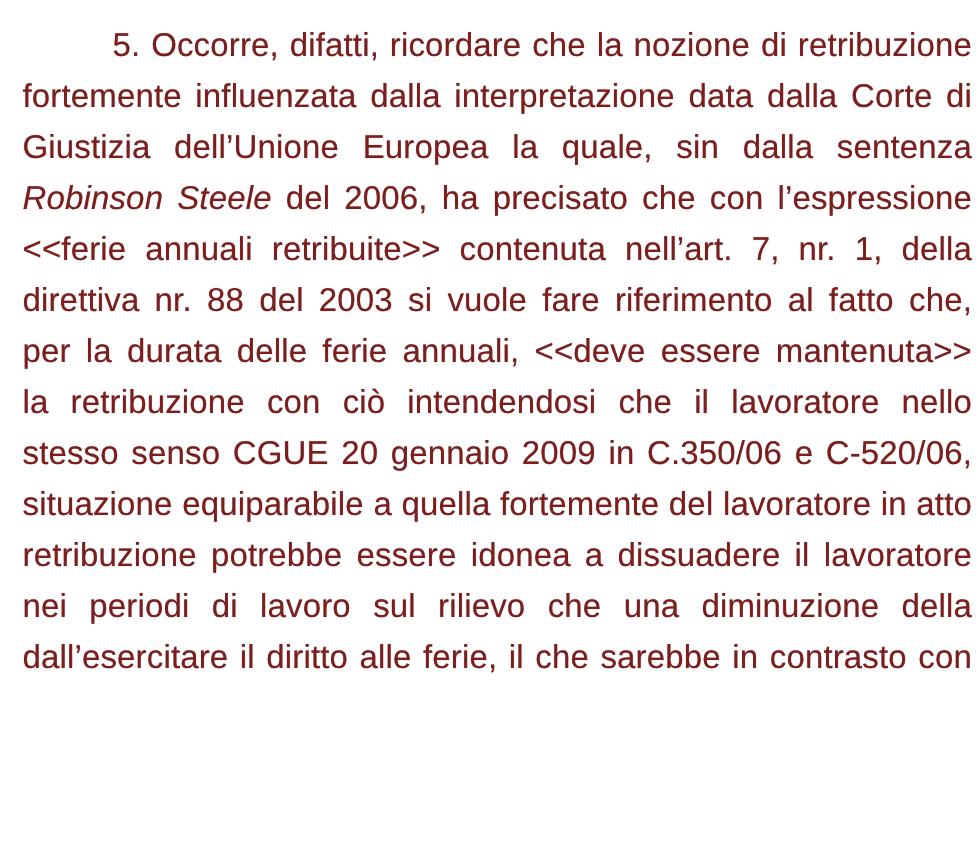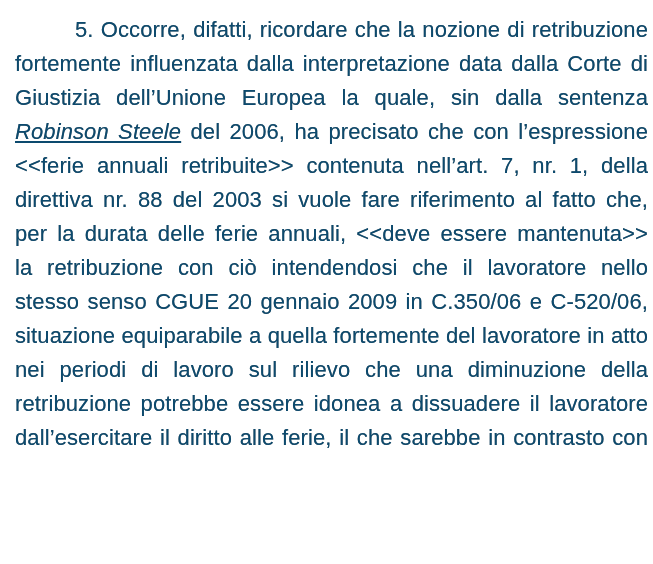--- a/index.html
+++ b/index.html
@@ -37,33 +37,32 @@
     content: "";
     display: inline-block;
     width: 100%;
   }
   .text-line.indent {
     padding-left: 60px;
     width: 573px;
   }
   .run-italic {
     font-style: italic;
-    text-decoration: underline;
   }
 </style>
 </head>
 <body style="background: rgb(255, 255, 255);">
 
-<div class="scan-page" id="paragraph-root" style="color: #0c4a6e;">
+<div class="scan-page" id="paragraph-root" style="color: #7f1d1d;">
     <div class="text-line indent"><span class="run-normal">5. Occorre, difatti, ricordare che la nozione di retribuzione</span></div>
     <div class="text-line"><span class="run-normal">fortemente influenzata dalla interpretazione data dalla Corte di</span></div>
     <div class="text-line"><span class="run-normal">Giustizia dell’Unione Europea la quale, sin dalla sentenza</span></div>
     <div class="text-line"><span class="run-italic">Robinson Steele</span><span class="run-normal"> del 2006, ha precisato che con l’espressione</span></div>
     <div class="text-line"><span class="run-normal">&lt;&lt;ferie annuali retribuite&gt;&gt; contenuta nell’art. 7, nr. 1, della</span></div>
     <div class="text-line"><span class="run-normal">direttiva nr. 88 del 2003 si vuole fare riferimento al fatto che,</span></div>
     <div class="text-line"><span class="run-normal">per la durata delle ferie annuali, &lt;&lt;deve essere mantenuta&gt;&gt;</span></div>
     <div class="text-line"><span class="run-normal">la retribuzione con ciò intendendosi che il lavoratore nello</span></div>
     <div class="text-line"><span class="run-normal">stesso senso CGUE 20 gennaio 2009 in C.350/06 e C-520/06,</span></div>
     <div class="text-line"><span class="run-normal">situazione equiparabile a quella fortemente del lavoratore in atto</span></div>
+    <div class="text-line"><span class="run-normal">retribuzione potrebbe essere idonea a dissuadere il lavoratore</span></div>
     <div class="text-line"><span class="run-normal">nei periodi di lavoro sul rilievo che una diminuzione della</span></div>
-    <div class="text-line"><span class="run-normal">retribuzione potrebbe essere idonea a dissuadere il lavoratore</span></div>
     <div class="text-line"><span class="run-normal">dall’esercitare il diritto alle ferie, il che sarebbe in contrasto con</span></div>
   </div>
 
 </body></html>

